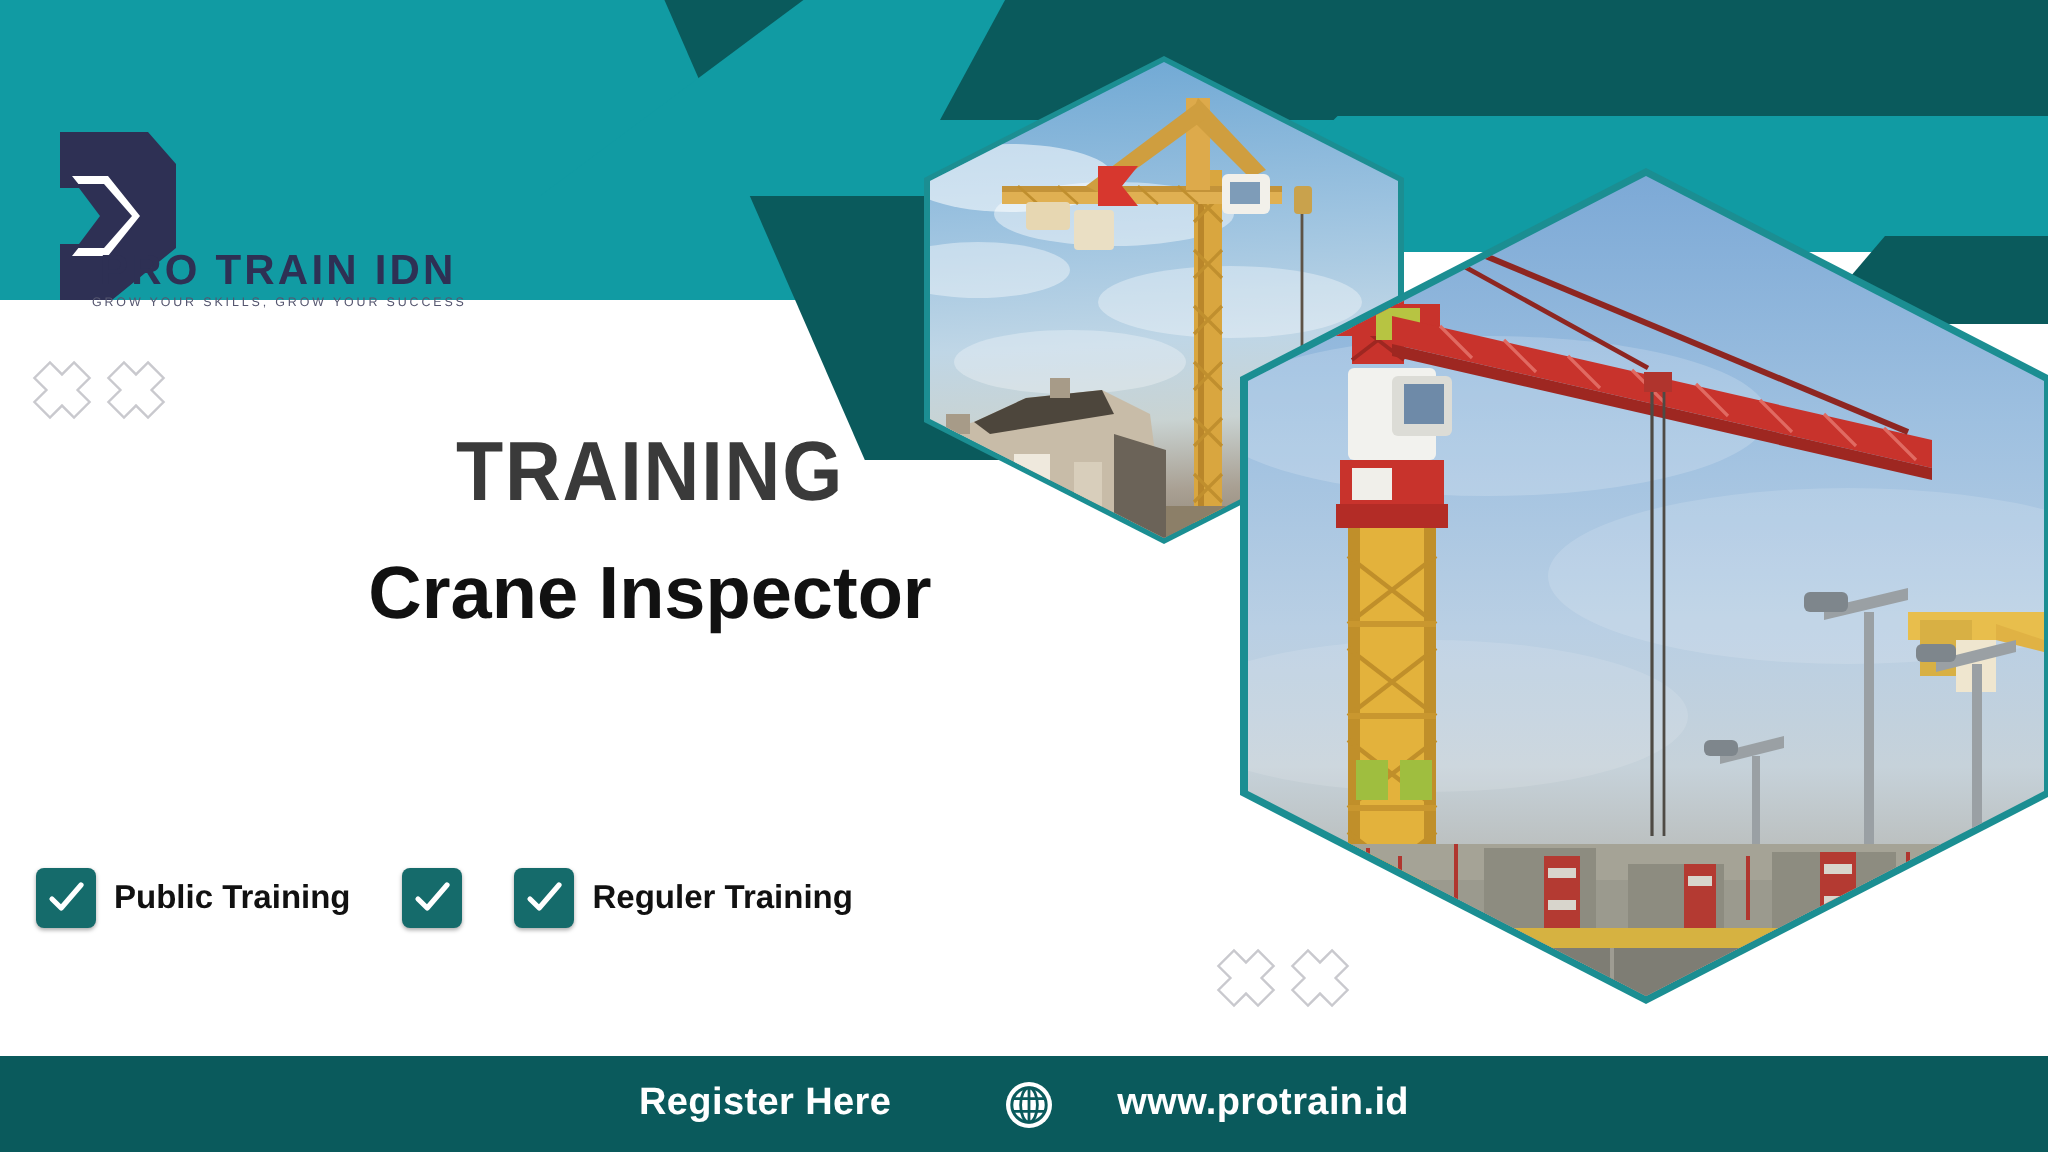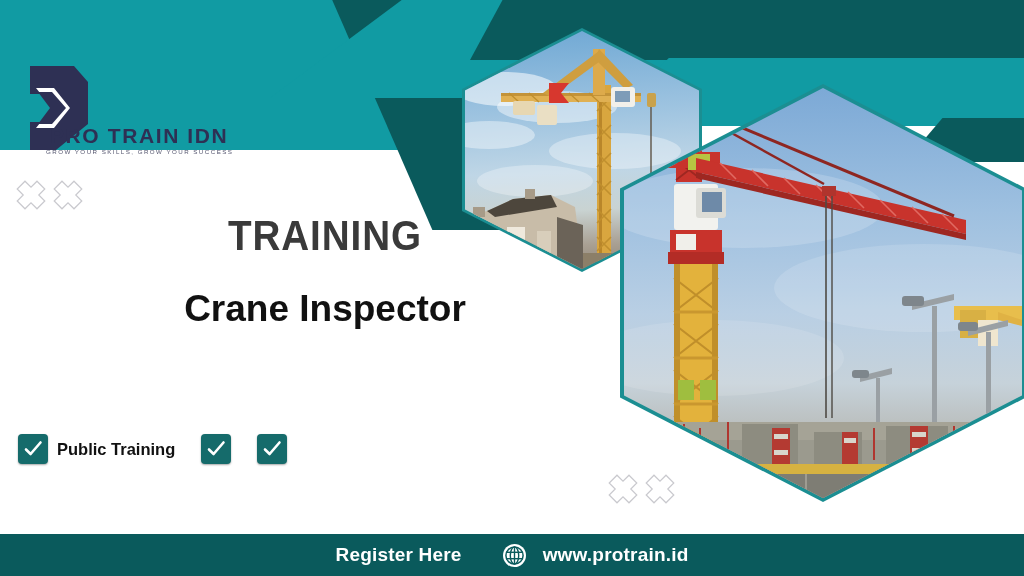--- a/index.html
+++ b/index.html
@@ -112,21 +112,20 @@
     transform: scaleX(0.92);
   }
   #headline-subject {
     position: absolute;
     left: 0; top: 276px;
     width: 650px;
     text-align: center;
     font-size: 37px;
     font-weight: bold;
     color: #111111;
-    margin-top: 12px;
   }
 
   
   #options-row {
     position: absolute;
     left: 18px; top: 434px;
     display: flex;
     align-items: flex-start;
   }
   .option-item {
@@ -178,25 +177,26 @@
     width: 398px; height: 410px;
     background: linear-gradient(180deg, #7CA9D6 0%, #9EC0E0 30%, #B9CFE4 55%, #C6D2DA 72%, #B9BCBA 84%, #9C9A92 100%);
     overflow: hidden;
   }
   .photo-layer { position: absolute; inset: 0; }
 
   
   #footer-bar {
     position: absolute;
     left: 0; bottom: 0;
-    width: 1024px; height: 42px;
+    width: 1024px; height: 48px;
     background: #0A5A5C;
     display: flex;
     align-items: center;
     justify-content: center;
+    gap: 16px;
   }
   #footer-register {
     font-size: 19px;
     font-weight: bold;
     color: #ffffff;
     letter-spacing: .2px;
   }
   #globe-icon {
     margin: 0 16px 0 40px;
     display: flex;
@@ -271,20 +271,21 @@
         </svg>
       </div>
     </div>
 
     <div class="option-item">
       <div class="option-box">
         <svg width="20" height="20" viewBox="0 0 20 20">
           <path d="M3 10.5 L7.6 15 L17.5 3.5" fill="none" stroke="#ffffff" stroke-width="2.6" stroke-linecap="round" stroke-linejoin="round"></path>
         </svg>
       </div>
+      <span class="option-label">Reguler Training</span>
     </div>
 
   </div>
 
   <div class="hex" id="hex-small-outer"></div>
   <div class="hex" id="hex-small-inner">
     <svg class="photo-layer" viewBox="0 0 234 238" preserveAspectRatio="none">
 
       <ellipse cx="40" cy="58" rx="52" ry="17" fill="#ffffff" opacity=".55"></ellipse>
       <ellipse cx="92" cy="76" rx="60" ry="16" fill="#ffffff" opacity=".45"></ellipse>

